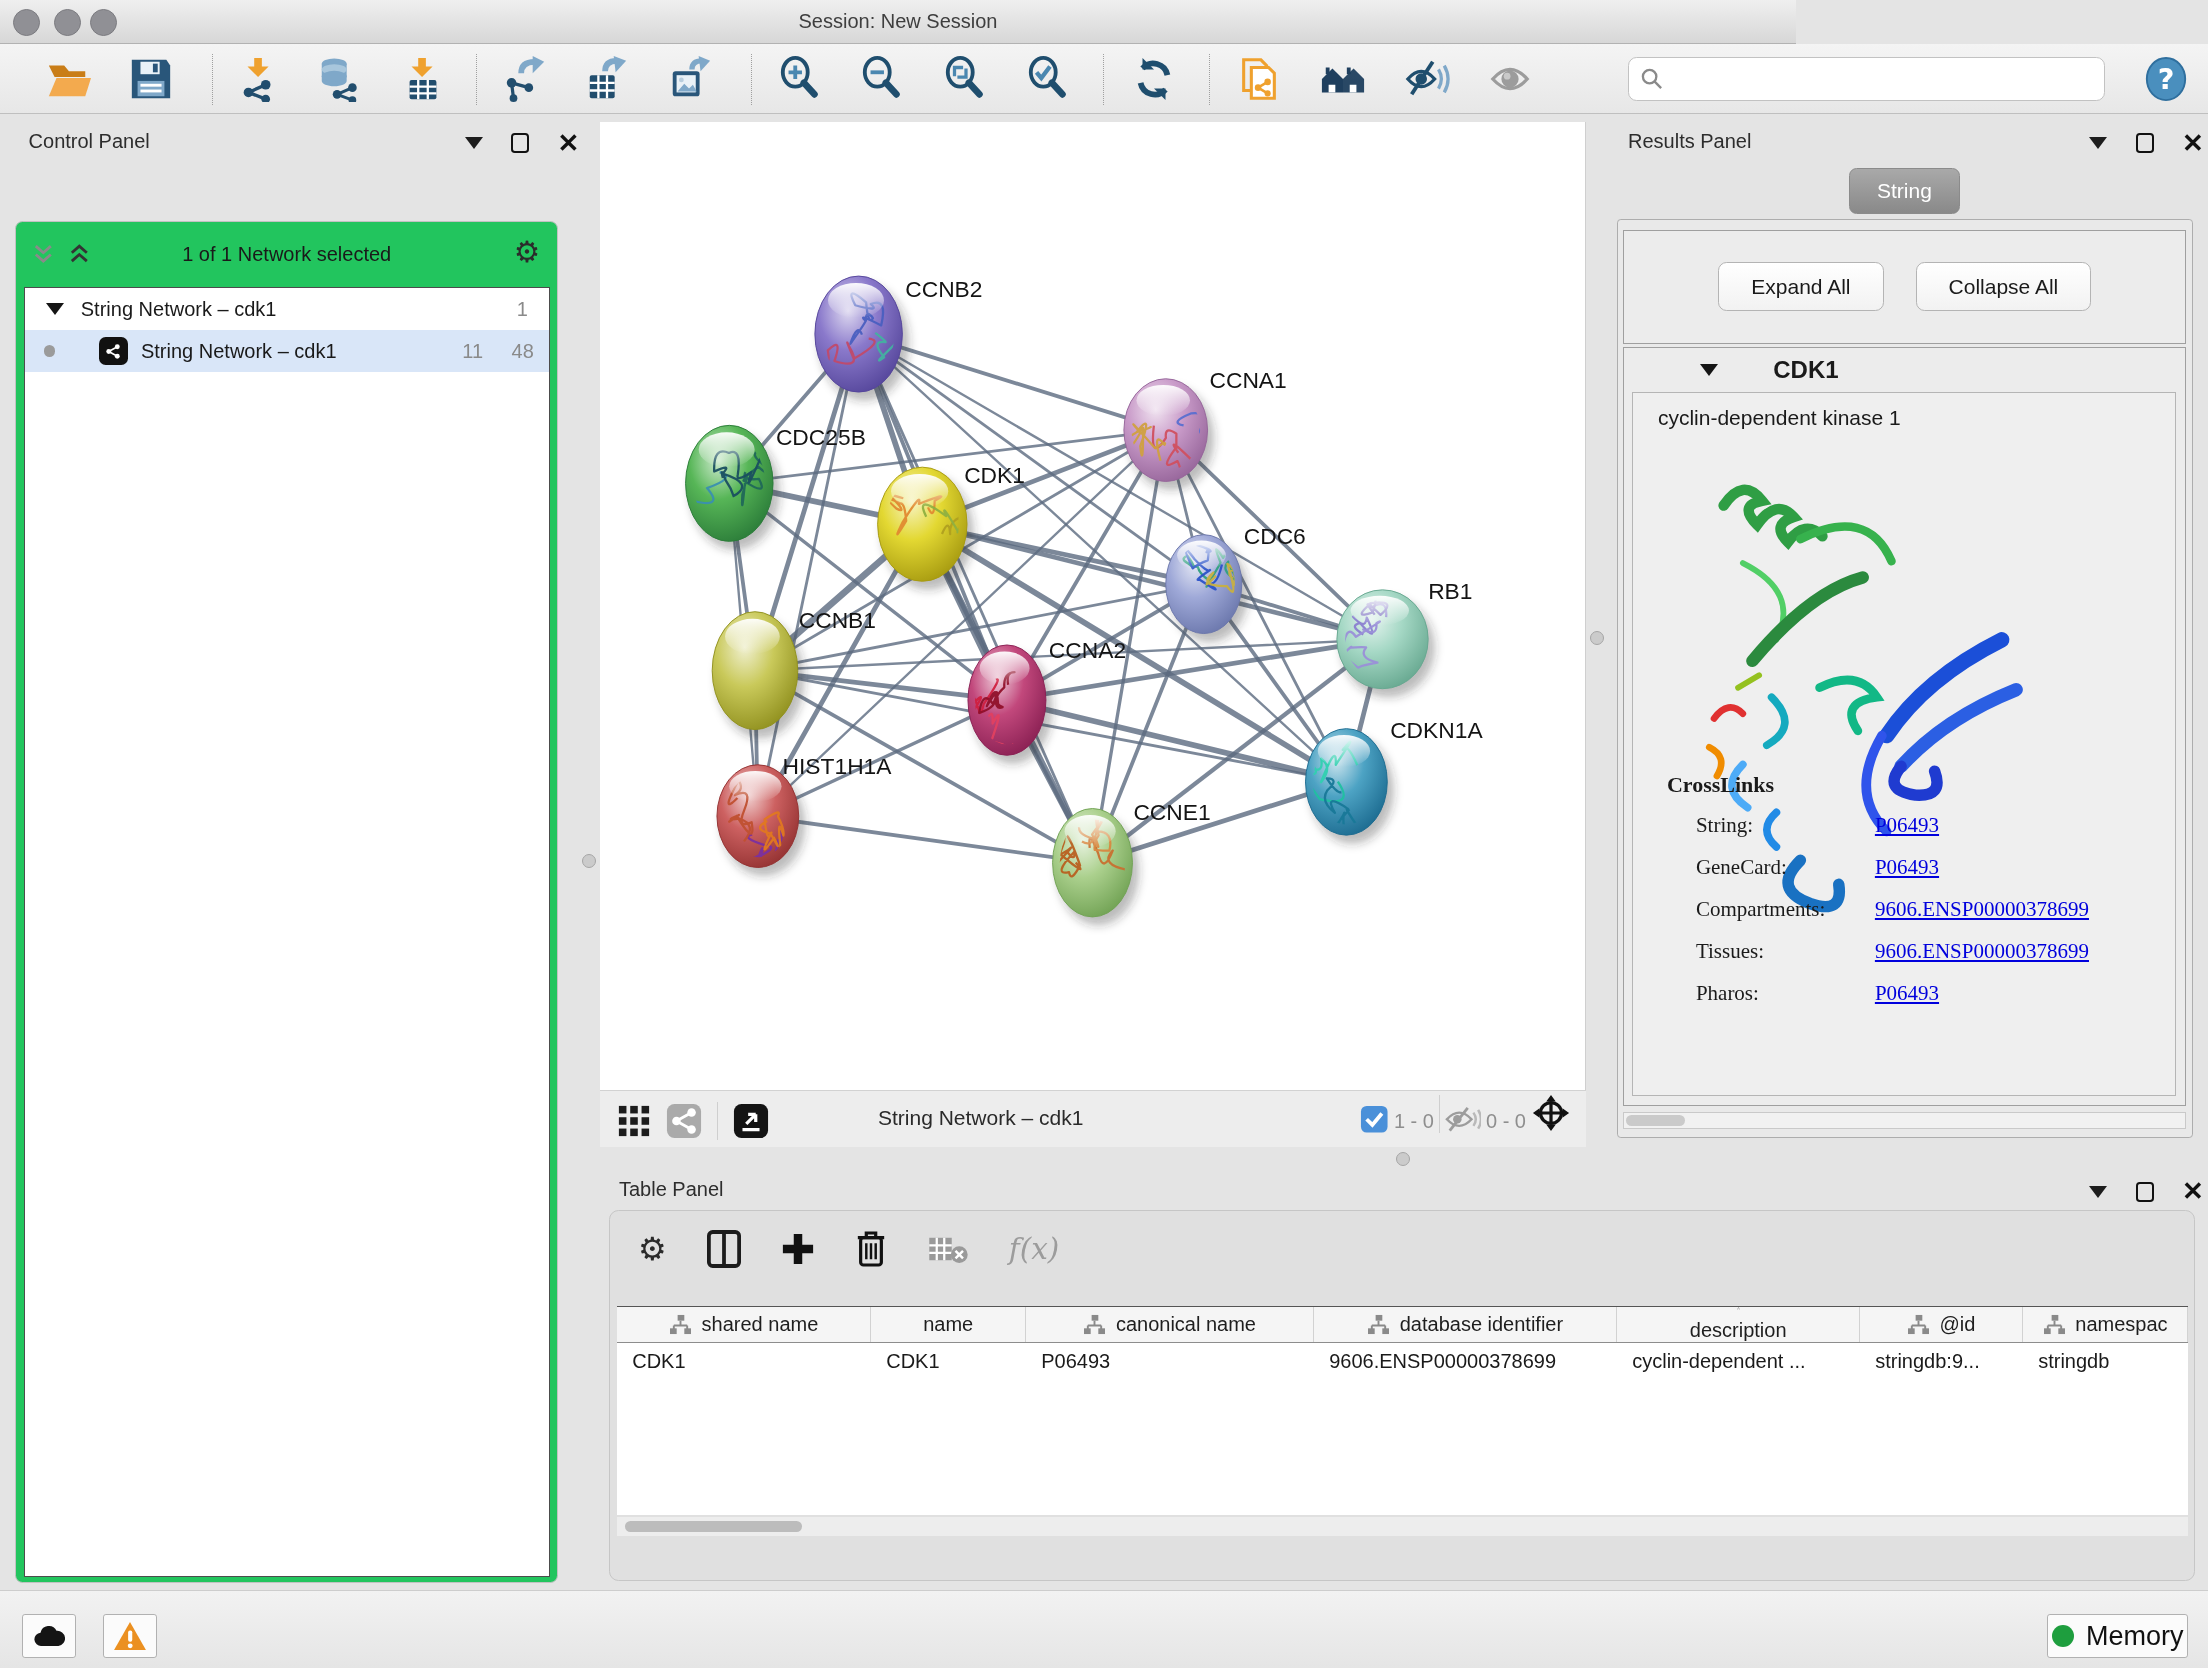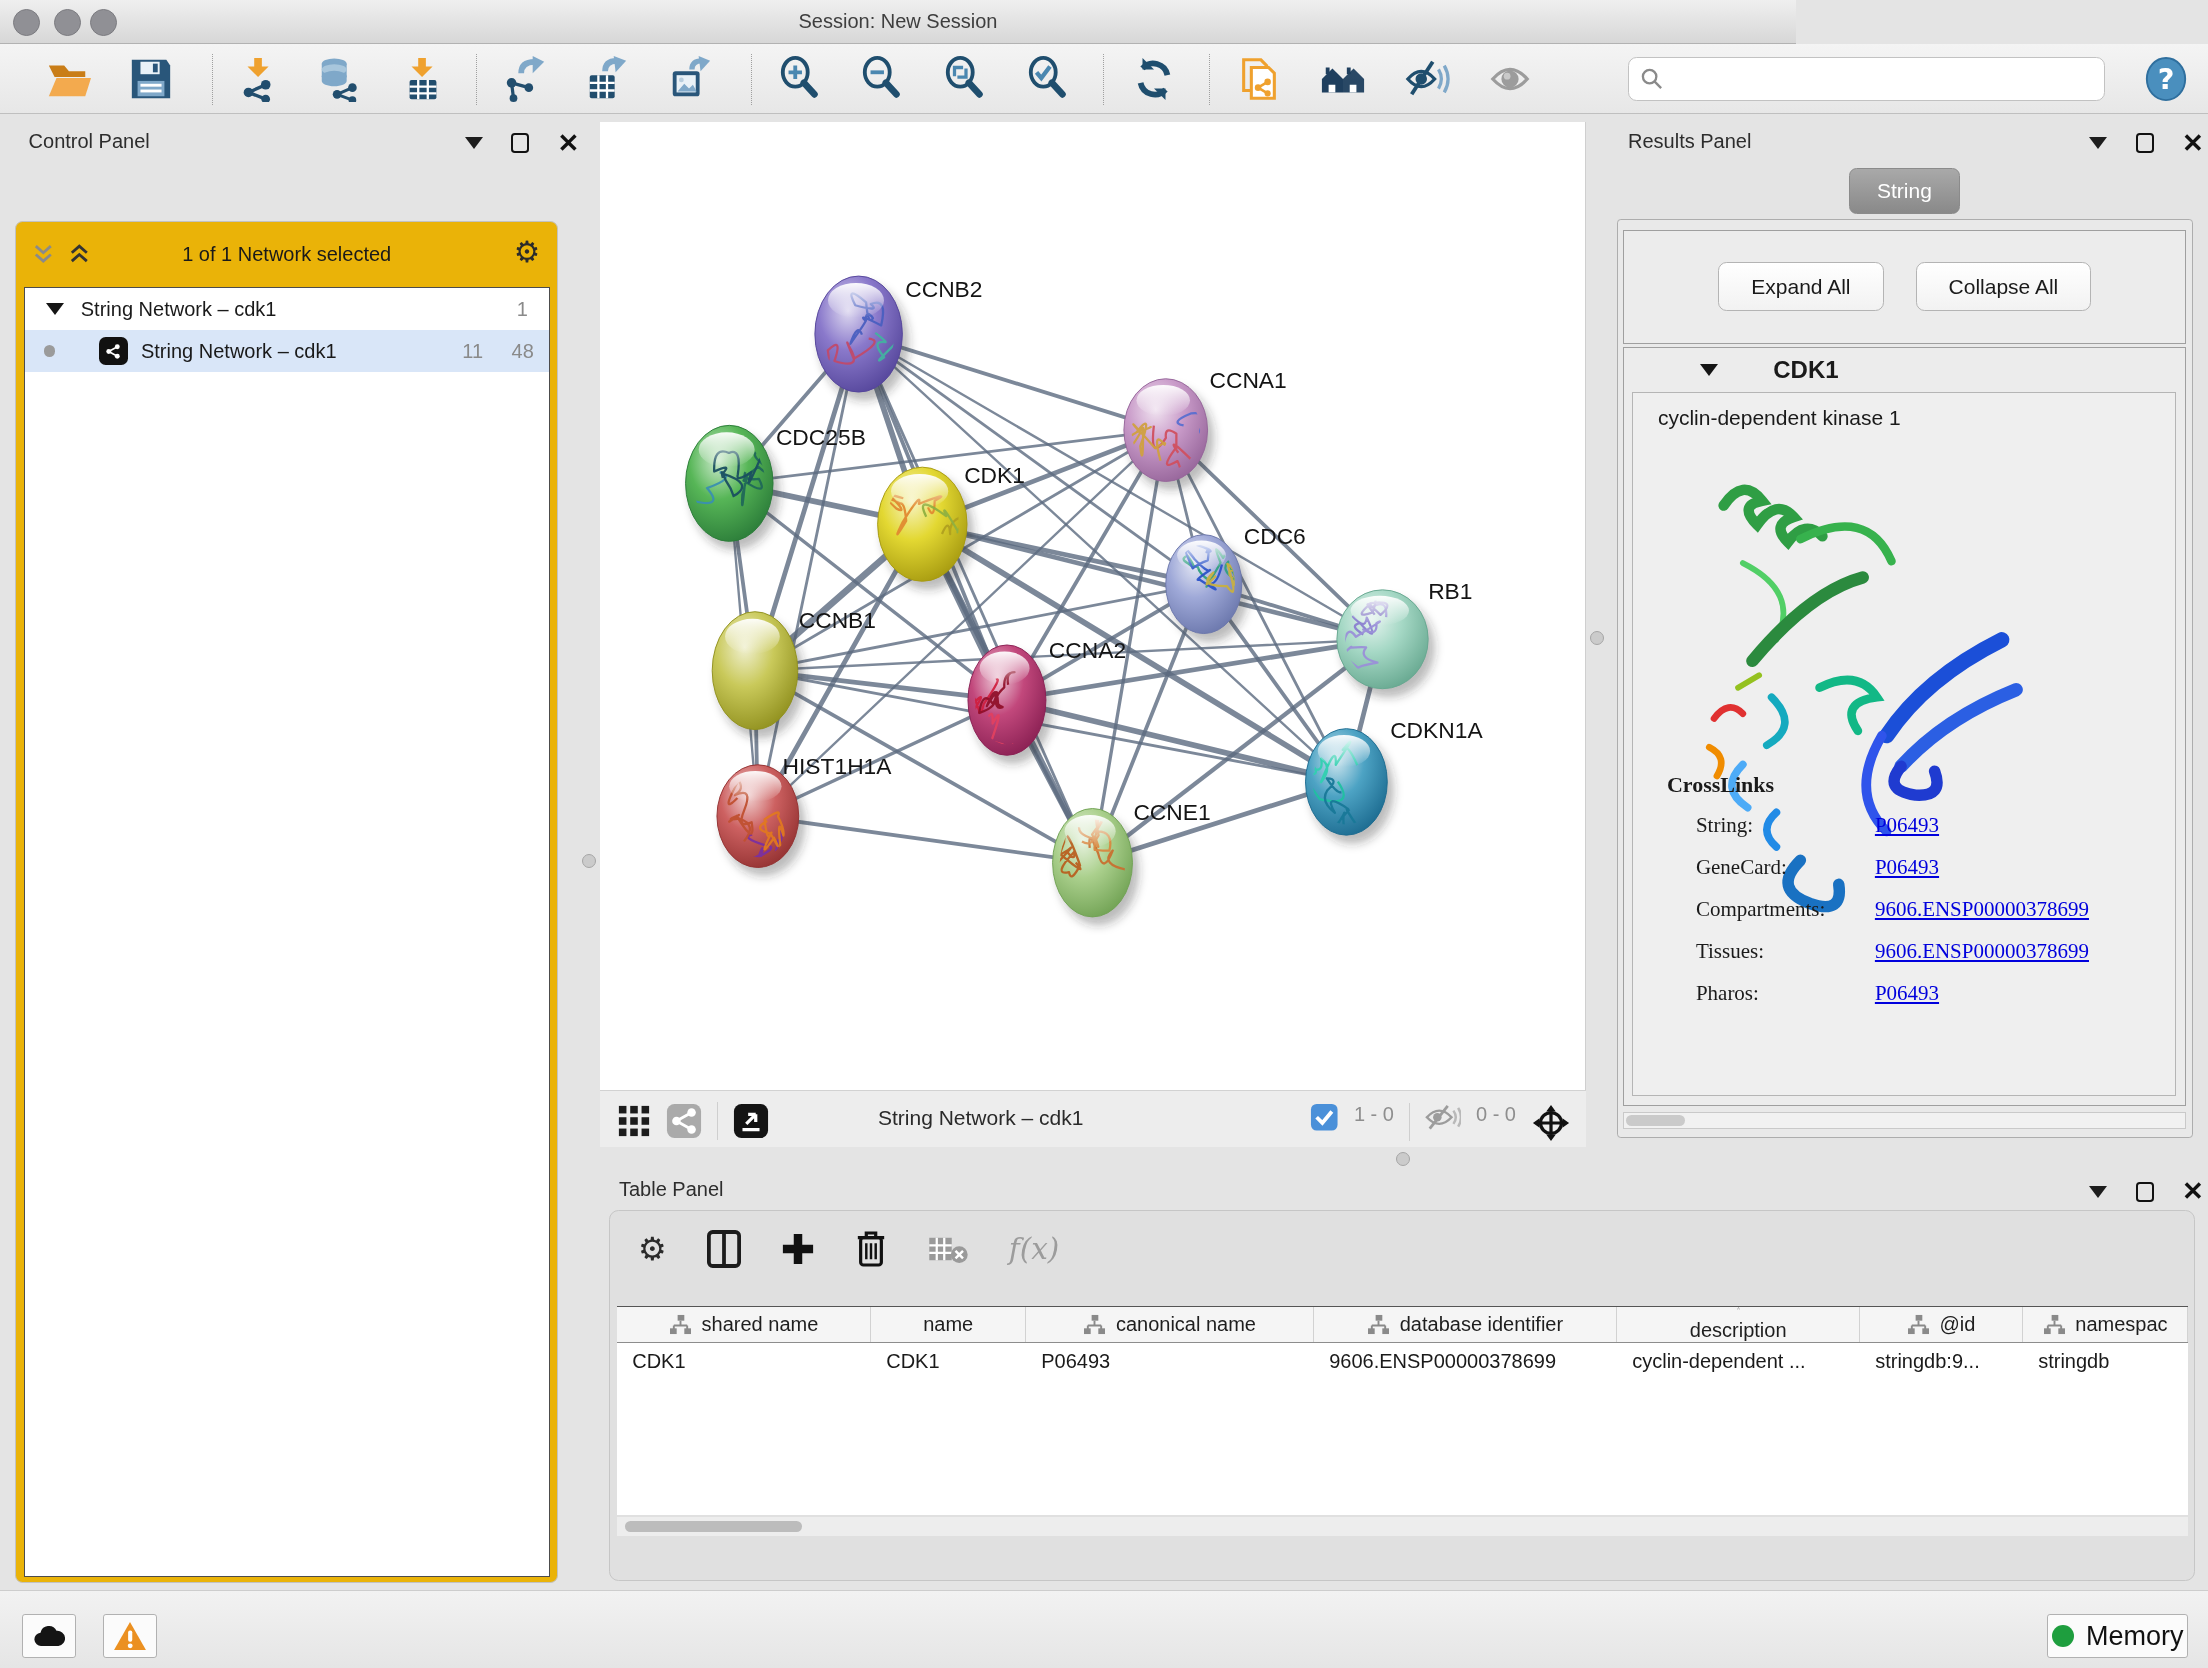--- a/index.html
+++ b/index.html
@@ -36,21 +36,21 @@
   .tab { height:46px; padding:0 27px; background:#fff; border:1px solid #c3c3c3; margin-left:-1px;
     display:flex; align-items:center; font-size:21px; color:#222; }
   .tab:first-child { border-radius:7.6px 0 0 7.6px; margin-left:0; }
   .tab:last-child { border-radius:0 7.6px 7.6px 0; }
   .tab.only { border-radius:7.6px; }
   .tab.active { background:linear-gradient(#a9a9a9,#898989); color:#fff; border-color:#8b8b8b; }
 
   
   .cpanel { position:absolute; left:7.6px; top:122px; width:558px; height:1463px; }
   .cpanel .inner { position:absolute; left:7.6px; top:99px; width:543px; height:1362px;
-    background:#eab308; border:1px solid #c2c2c2; border-radius:7.6px; }
+    background:#22c55e; border:1px solid #c2c2c2; border-radius:7.6px; }
   .cp-listbox { position:absolute; left:7.6px; top:65px; width:526px; height:1290px;
     background:#fff; border:1.9px solid #4c4c4c; }
   .cp-row { display:flex; align-items:center; height:42px; font-size:20px; }
   .cp-row.selected { background:#d9e6f8; }
   .tree-tri { width:0; height:0; border-left:9.5px solid transparent; border-right:9.5px solid transparent;
     border-top:12.4px solid #151515; margin:0 17px 0 21px; }
   .dot-bullet { width:11.4px; height:11.4px; border-radius:50%; background:#9b9b9b; margin:0 19px 0 19px; }
   .share-badge { width:28.5px; height:28.5px; background:#111; border-radius:6.7px; margin-right:13.3px;
     display:flex; align-items:center; justify-content:center; }
   .count { color:#8a8a8a; margin-left:auto; }
@@ -641,21 +641,21 @@
         <circle cx="27" cy="28" r="4.5" fill="#fff"></circle>
         <path d="M11 19l16-9M11 19l16 9" stroke="#fff" stroke-width="3"></path>
       </svg>
     <span class="vsep"></span>
     <svg width="36" height="36" viewBox="0 0 38 38">
         <rect x="1" y="1" width="36" height="36" rx="8" fill="#141414"></rect>
         <path d="M10 28h18M14 22l10-10M24 12h-8M24 12v8" stroke="#fff" stroke-width="3.4" fill="none"></path>
       </svg>
   </div>
   <span class="nt-label">String Network – cdk1</span>
-  <div style="position:absolute;right:15px;top:12px;display:flex;align-items:flex-start;gap:15px">
+  <div style="position:absolute;right:15px;top:2px;display:flex;align-items:flex-end;gap:5px">
     <svg width="28.5" height="28.5" viewBox="0 0 30 30">
         <rect x="1" y="1" width="28" height="28" rx="6" fill="#4a90d9"></rect>
         <path d="M7 15l6 6 10-12" stroke="#fff" stroke-width="4" fill="none"></path>
       </svg>
     <span class="nt-count">1 - 0</span>
     <span class="vsep"></span>
     <svg width="36" height="28.5" viewBox="0 0 38 30">
         <path d="M2 15q13-14 26 0q-13 14-26 0z" stroke="#9c9c9c" stroke-width="2.6" fill="none"></path>
         <circle cx="13" cy="15" r="4.5" fill="#9c9c9c"></circle>
         <path d="M5 27L24 3" stroke="#9c9c9c" stroke-width="3"></path>

